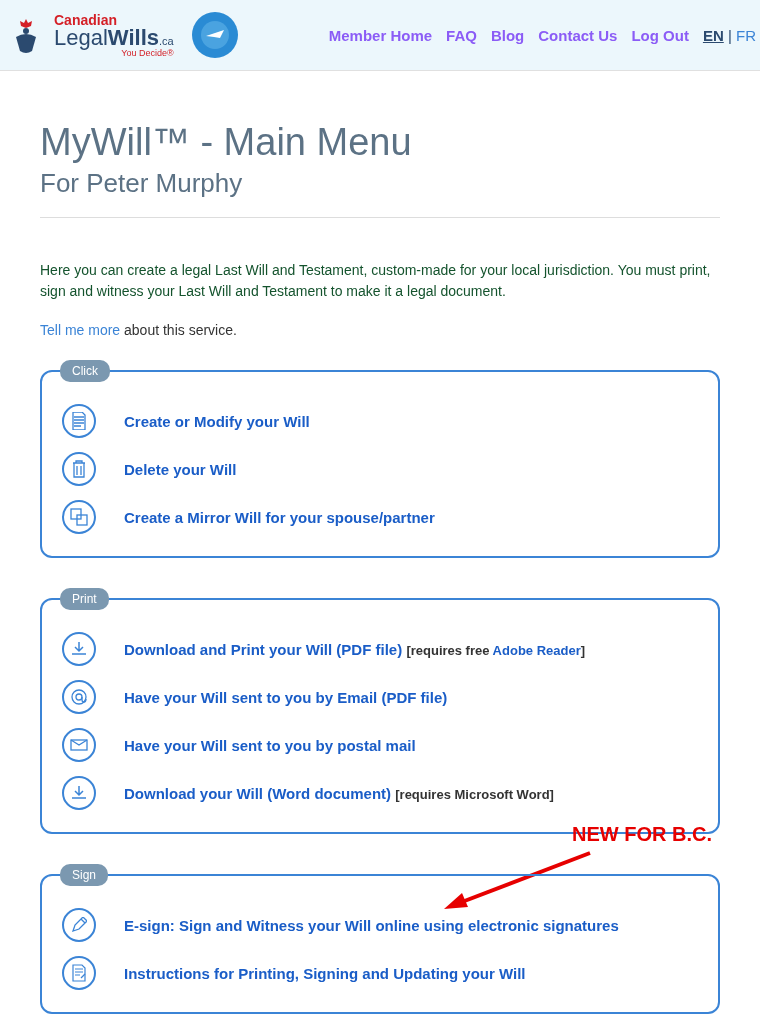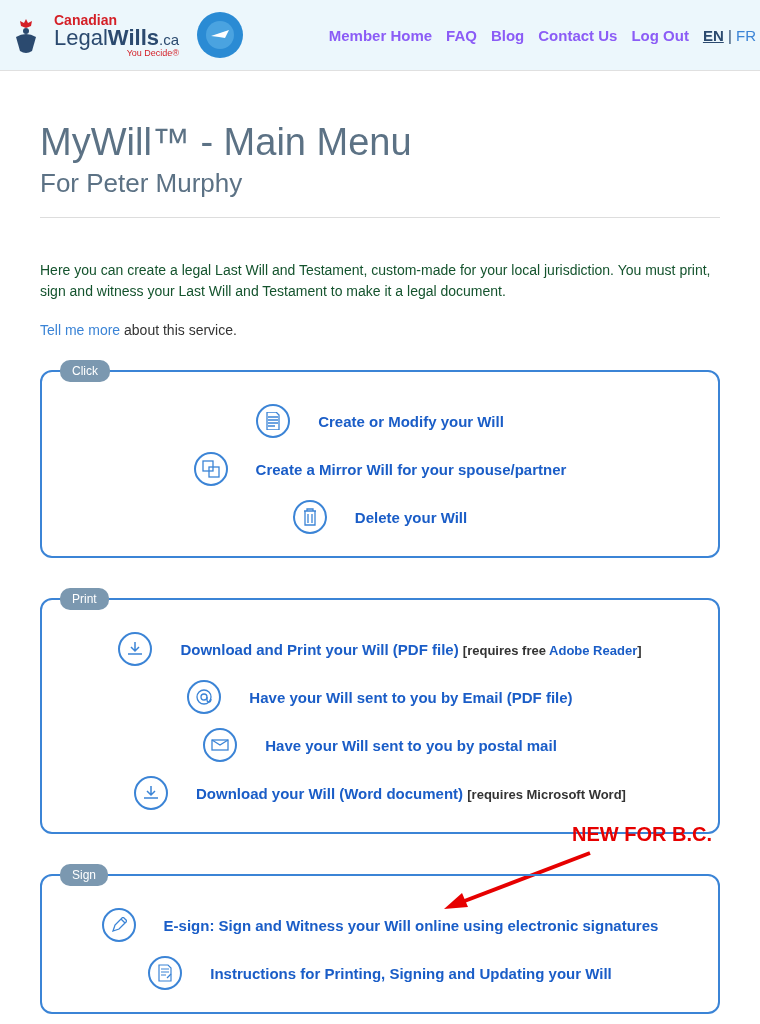--- a/index.html
+++ b/index.html
@@ -43,21 +43,21 @@
   .panel-label {
     position: absolute;
     top: -12px;
     left: 18px;
     background: #7b98b0;
     color: #fff;
     font-size: 12px;
     padding: 4px 12px;
     border-radius: 10px;
   }
-  .row { display: flex; align-items: center; gap: 28px; margin-bottom: 14px; justify-content: center; }
+  .row { display: flex; align-items: center; gap: 28px; margin-bottom: 14px; }
   .row:last-child { margin-bottom: 0; }
   .icon-circ {
     width: 34px; height: 34px; border: 2px solid #3b84d6; border-radius: 50%;
     display: flex; align-items: center; justify-content: center; flex-shrink: 0;
     color: #3b84d6;
   }
   .row-text { font-size: 15px; }
   .row-text a { color: #1a5dc7; font-weight: 700; text-decoration: none; cursor: pointer; }
   .row-text .note { color: #333; font-weight: 700; font-size: 13px; }
   .row-text .note a { font-weight: 700; font-size: 13px; }
@@ -81,21 +81,21 @@
     <div class="logo">
       <svg class="logo-icon" viewBox="0 0 44 44">
         <circle cx="22" cy="22" r="20" fill="none" stroke="#2b4a6f" stroke-width="0"></circle>
         <path d="M22 6 L24 10 L28 8 L27 13 L22 15 L17 13 L16 8 L20 10 Z" fill="#d41f26"></path>
         <circle cx="22" cy="18" r="3" fill="#2b4a6f"></circle>
         <path d="M12 24 Q22 18 32 24 L28 38 Q22 42 16 38 Z" fill="#2b4a6f"></path>
       </svg>
       <div class="logo-text">
         <div class="logo-line1">Canadian</div>
         <div class="logo-line2">
-          <span>Legal</span><b>Wills</b><span style="color:#2b4a6f;font-size:15px;">.ca</span>
+          <span>Legal</span><b>Wills</b><span style="color:#2b4a6f;font-size:11px;">.ca</span>
         </div>
         <div class="logo-tag">You Decide®</div>
       </div>
     </div>
     <div class="miles-badge">
       <svg width="30" height="30" viewBox="0 0 30 30">
         <circle cx="15" cy="15" r="14" fill="#4aa3e0"></circle>
         <path d="M6 16 L24 10 L20 18 L14 17 Z" fill="#fff"></path>
       </svg>
     </div>
@@ -126,34 +126,34 @@
     <div class="row">
       <div class="icon-circ">
         <svg width="16" height="18" viewBox="0 0 16 18">
             <path d="M2 0 h9 l3 3 v15 h-12 Z M3 5 h10 M3 8 h10 M3 11 h10 M3 14 h7" fill="none" stroke="#3b84d6" stroke-width="1.3"></path>
           </svg>
       </div>
       <div class="row-text"><a>Create or Modify your Will</a></div>
     </div>
     <div class="row">
       <div class="icon-circ">
+        <svg width="14" height="18" viewBox="0 0 14 18">
+            <path d="M1 3 h12 M4 3 v-2 h6 v2 M2 3 v14 h10 v-14 M5 6 v9 M9 6 v9" fill="none" stroke="#3b84d6" stroke-width="1.3"></path>
+          </svg>
+      </div>
+      <div class="row-text"><a>Delete your Will</a></div>
+    </div>
+    <div class="row">
+      <div class="icon-circ">
         <svg width="18" height="18" viewBox="0 0 18 18">
             <rect x="1" y="1" width="10" height="10" fill="none" stroke="#3b84d6" stroke-width="1.3"></rect>
             <rect x="7" y="7" width="10" height="10" fill="none" stroke="#3b84d6" stroke-width="1.3"></rect>
           </svg>
       </div>
       <div class="row-text"><a>Create a Mirror Will for your spouse/partner</a></div>
-    </div>
-    <div class="row">
-      <div class="icon-circ">
-        <svg width="14" height="18" viewBox="0 0 14 18">
-            <path d="M1 3 h12 M4 3 v-2 h6 v2 M2 3 v14 h10 v-14 M5 6 v9 M9 6 v9" fill="none" stroke="#3b84d6" stroke-width="1.3"></path>
-          </svg>
-      </div>
-      <div class="row-text"><a>Delete your Will</a></div>
     </div>
   </div>
 
   <div class="panel">
     <div class="panel-label">Print</div>
     <div class="row">
       <div class="icon-circ">
         <svg width="16" height="16" viewBox="0 0 16 16">
             <path d="M8 1 v8 M4 6 l4 4 l4 -4 M1 13 h14" fill="none" stroke="#3b84d6" stroke-width="1.5"></path>
           </svg>

